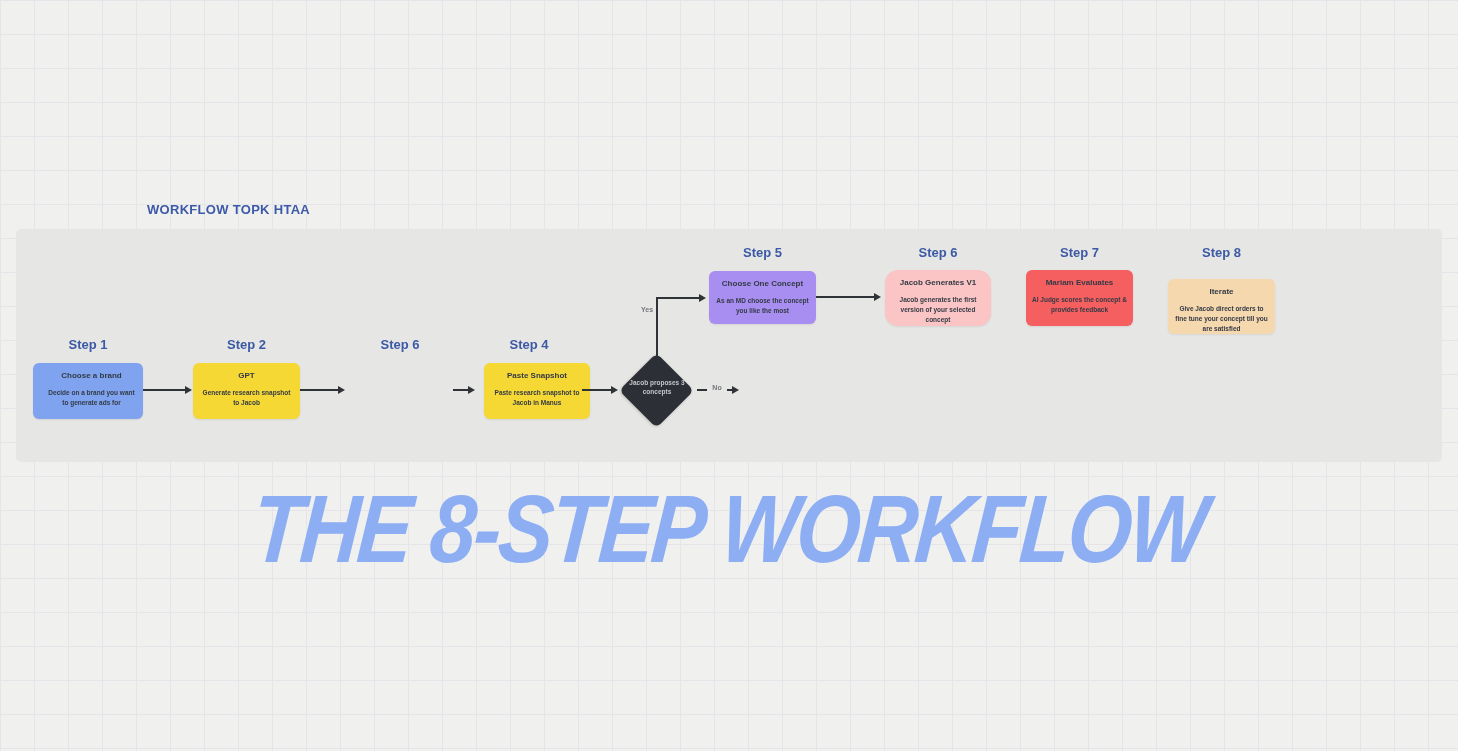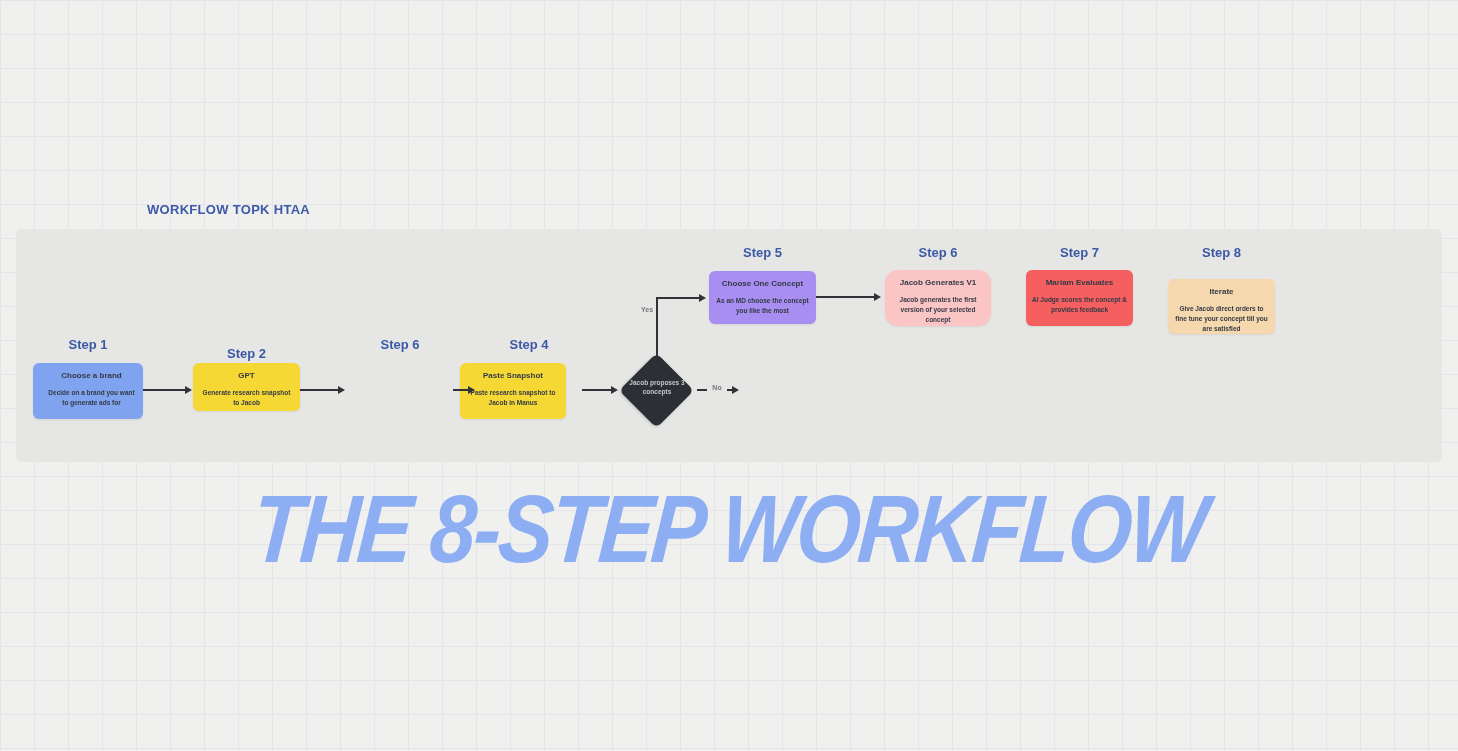--- a/index.html
+++ b/index.html
@@ -64,37 +64,37 @@
 </head>
 <body>
 
 <div class="canvas">
 
   <div class="section-title">WORKFLOW TOPK HTAA</div>
 
   <div class="panel"></div>
 
   <div class="step-heading" style="left:33px;top:337px;width:110px">Step 1</div>
-  <div class="step-heading" style="left:193px;top:346px;width:107px">Step 2</div>
+  <div class="step-heading" style="left:193px;top:337px;width:107px">Step 2</div>
   <div class="step-heading" style="left:347px;top:337px;width:106px">Step 6</div>
   <div class="step-heading" style="left:476px;top:337px;width:106px">Step 4</div>
   <div class="step-heading" style="left:709px;top:245px;width:107px">Step 5</div>
   <div class="step-heading" style="left:885px;top:245px;width:106px">Step 6</div>
   <div class="step-heading" style="left:1026px;top:245px;width:107px">Step 7</div>
   <div class="step-heading" style="left:1168px;top:245px;width:107px">Step 8</div>
 
   <div class="card" style="left: 33px; top: 363px; width: 110px; height: 56px; background: rgb(127, 163, 238); padding-left: 13px;">
     <div class="card-title">Choose a brand</div>
     <div class="card-body">Decide on a brand you want to generate ads for</div>
   </div>
-  <div class="card" style="left: 193px; top: 363px; width: 107px; height: 48px; background: rgb(246, 216, 53);">
+  <div class="card" style="left: 193px; top: 363px; width: 107px; height: 56px; background: rgb(246, 216, 53);">
     <div class="card-title">GPT</div>
     <div class="card-body">Generate research snapshot to Jacob</div>
   </div>
-  <div class="card" style="left: 460px; top: 363px; width: 106px; height: 56px; background: rgb(246, 216, 53);">
+  <div class="card" style="left: 484px; top: 363px; width: 106px; height: 56px; background: rgb(246, 216, 53);">
     <div class="card-title">Paste Snapshot</div>
     <div class="card-body">Paste research snapshot to Jacob in Manus</div>
   </div>
   <div class="card" style="left: 709px; top: 271px; width: 107px; height: 53px; background: rgb(167, 142, 240);">
     <div class="card-title">Choose One Concept</div>
     <div class="card-body">As an MD choose the concept you like the most</div>
   </div>
   <div class="card" style="left: 885px; top: 270px; width: 106px; height: 56px; background: rgb(251, 197, 197); border-radius: 13px;">
     <div class="card-title">Jacob Generates V1</div>
     <div class="card-body">Jacob generates the first version of your selected concept</div>

